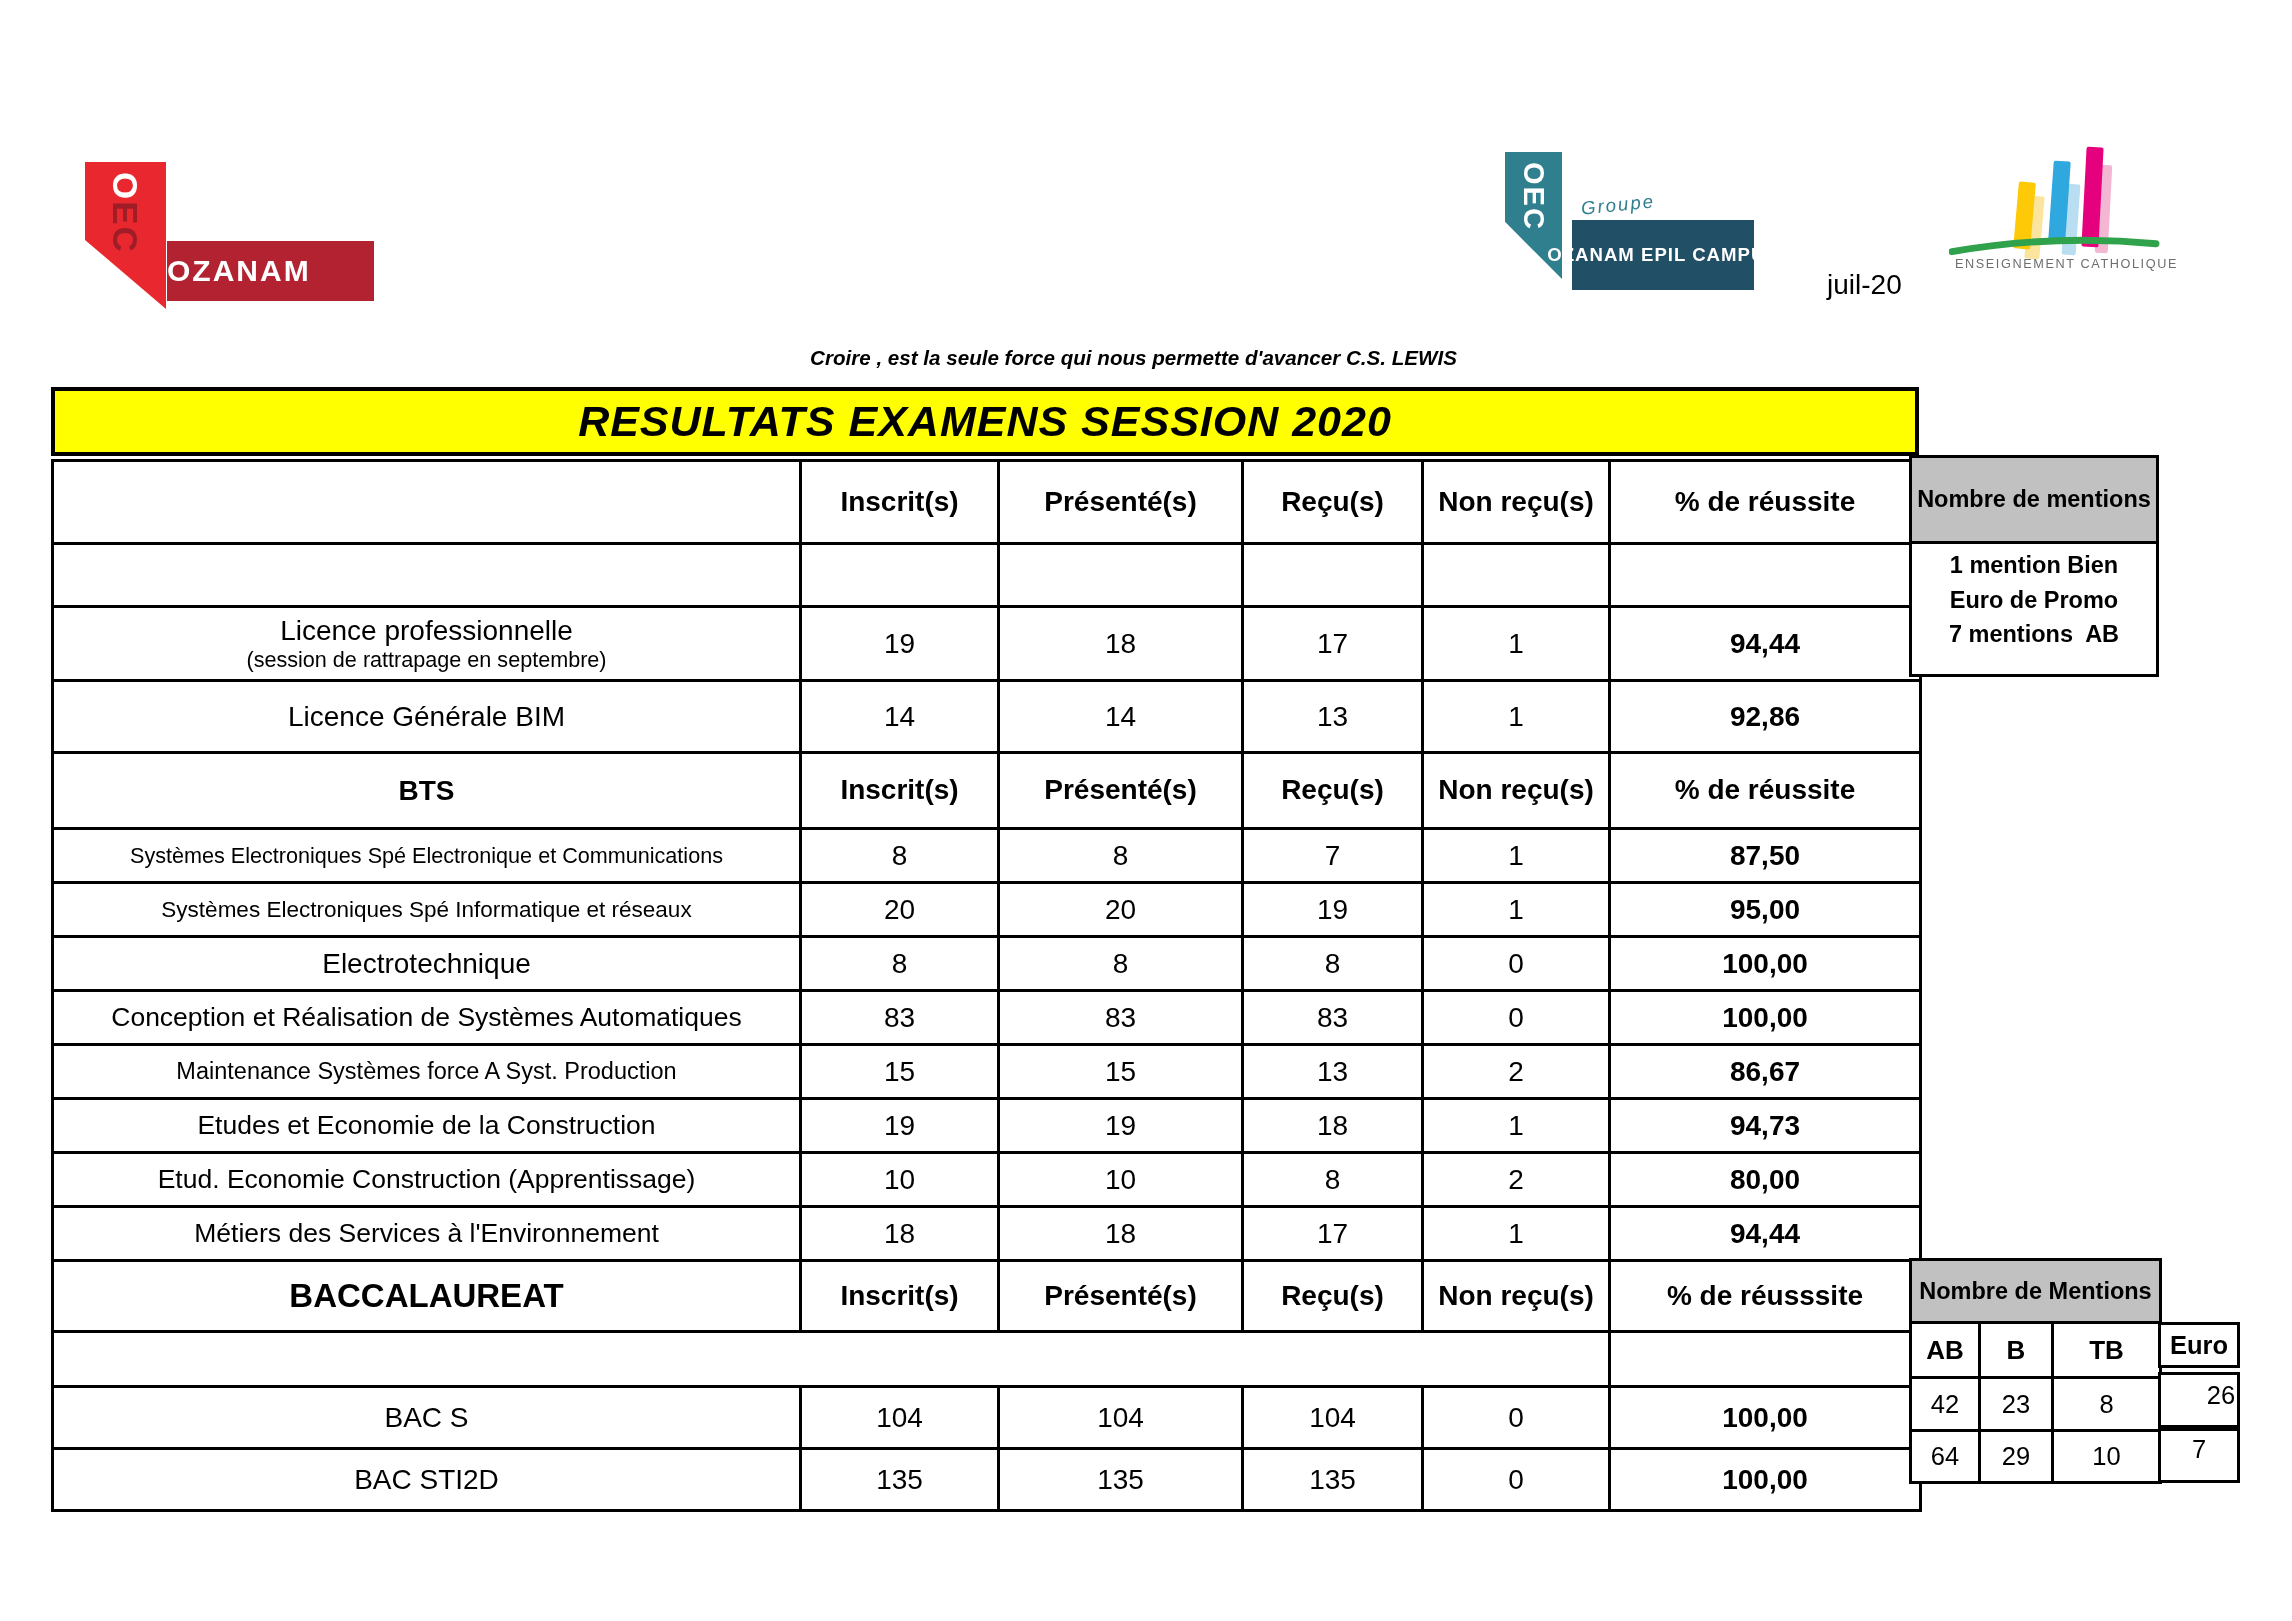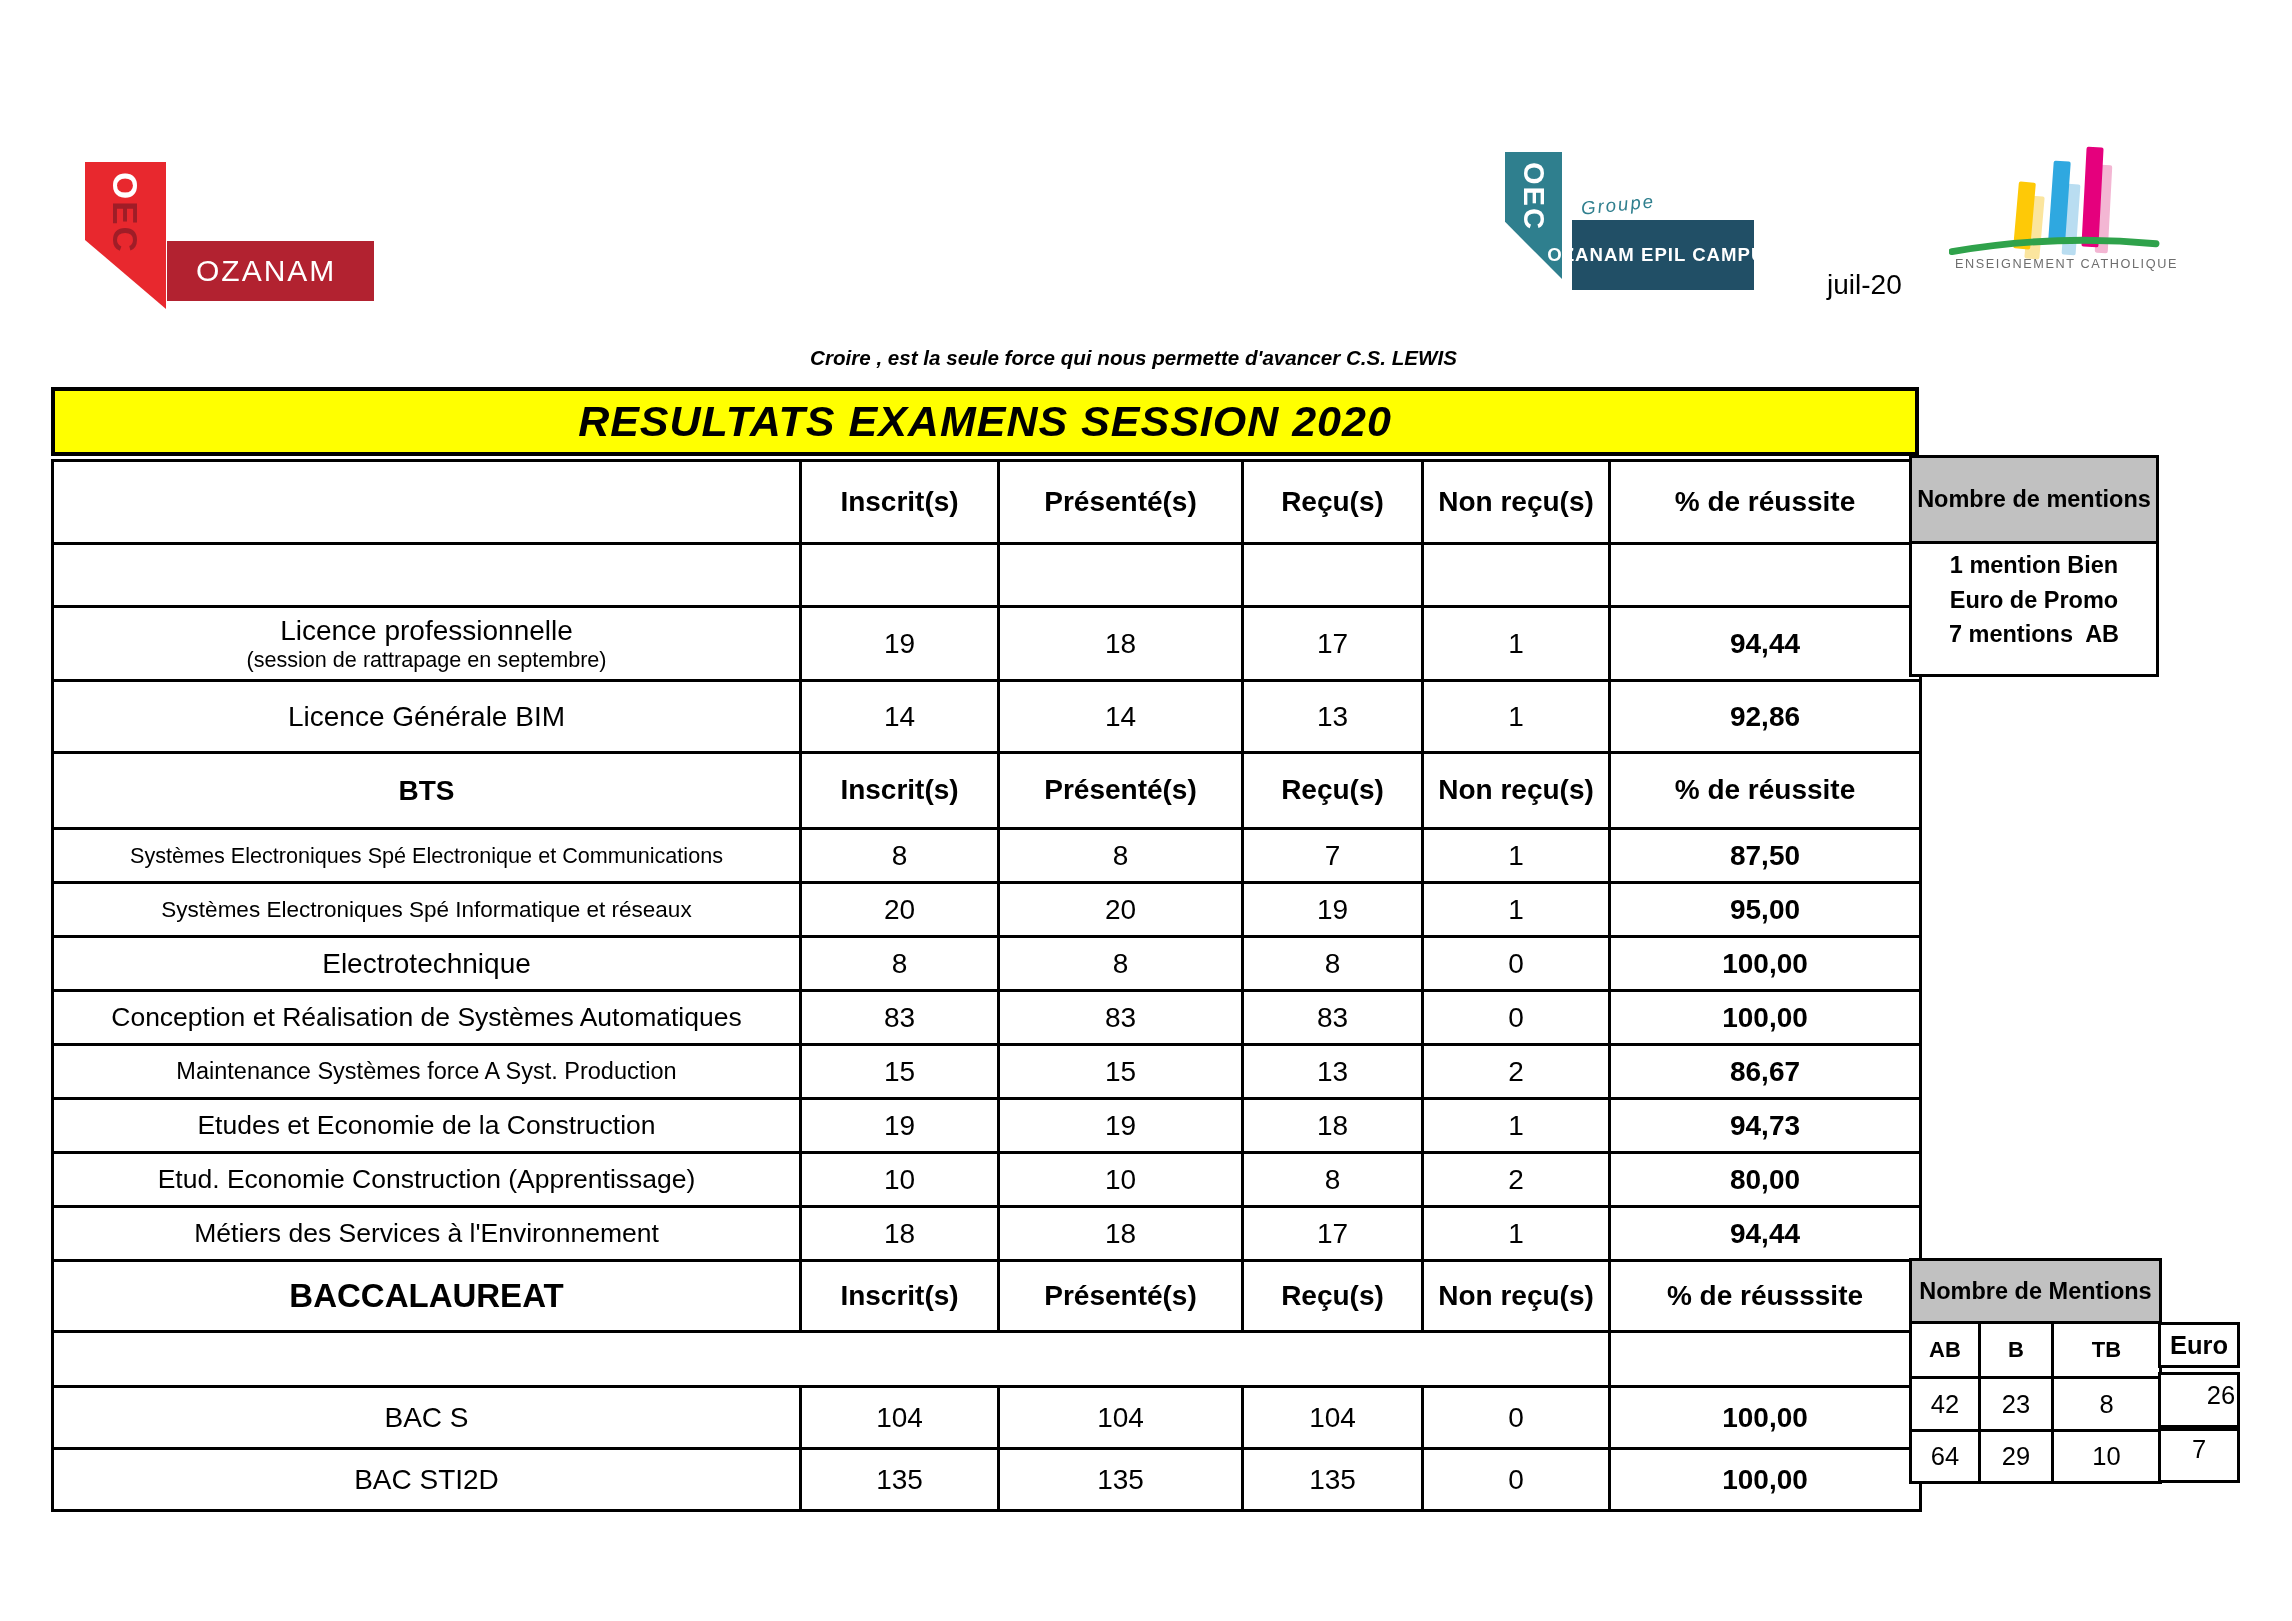--- a/index.html
+++ b/index.html
@@ -13,22 +13,22 @@
               clip-path:polygon(0 0,100% 0,100% 100%,0 53%);}
   .ribbon-teal{left:1505px;top:152px;width:57px;height:127px;background:#2f7f8e;
               clip-path:polygon(0 0,100% 0,100% 100%,0 55%);}
   .ribbon-letters{writing-mode:vertical-rl;text-orientation:mixed;font-weight:bold;
                   line-height:1;letter-spacing:2px;padding-top:9.8px;}
   .ribbon-red .ribbon-letters{font-size:35px;}
   .ribbon-teal .ribbon-letters{font-size:29px;}
   .ribbon-red .lt0{color:#ffffff;} .ribbon-red .lt1,.ribbon-red .lt2{color:#9f1d27;}
   .ribbon-teal .lt0,.ribbon-teal .lt1,.ribbon-teal .lt2{color:#ffffff;}
   .banner-red{position:absolute;left:167px;top:241px;width:207px;height:60px;background:#b22230;
-              display:flex;align-items:center;padding-left:29px;box-sizing:border-box;
-              color:#fff;font-weight:normal;font-size:30px;letter-spacing:2px;}
+              display:flex;align-items:center;box-sizing:border-box;
+              color:#fff;font-weight:bold;font-size:30px;letter-spacing:2px;}
   .script-groupe{position:absolute;left:1581px;top:194px;color:#2f7f8e;font-style:italic;
                  font-size:18.6px;transform:rotate(-6deg);letter-spacing:2px;}
   .banner-teal{position:absolute;left:1572px;top:220px;width:182px;height:70px;background:#214f66;
                display:flex;align-items:center;justify-content:center;color:#fff;font-weight:bold;
                font-size:18.6px;letter-spacing:1px;white-space:nowrap;}
   .date-label{position:absolute;left:1827px;top:269px;font-size:28px;}
 
   .ec-logo{position:absolute;left:1949px;top:145px;width:304px;height:132px;}
   .bar{position:absolute;border-radius:2px;}
   .bar-yellow-echo{left:78px;top:51px;width:14.7px;height:63px;background:#fbe59e;transform:rotate(5deg);}
@@ -63,21 +63,21 @@
                  border:3.9px solid #000;background:#fff;}
   .mentions-note .mn-head{height:86px;box-sizing:border-box;border-bottom:3.9px solid #000;background:#c1c1c1;
                  display:flex;align-items:center;justify-content:center;text-align:center;
                  font-weight:bold;font-size:23.5px;line-height:1.2;}
   .mentions-note .mn-line{font-weight:bold;font-size:23.5px;text-align:center;margin-top:7.8px;white-space:pre;}
 
   table.mentions{position:absolute;left:1909px;top:1258px;border-collapse:collapse;table-layout:fixed;}
   table.mentions td{border:3.9px solid #000;text-align:center;vertical-align:middle;background:#fff;
                     font-size:25.5px;padding:0;}
   table.mentions td.mgray{background:#c1c1c1;font-weight:bold;font-size:23.5px;}
-  table.mentions td.mcol{font-weight:bold;font-size:22px;}
+  table.mentions td.mcol{font-weight:bold;font-size:26px;}
   .euro-box{position:absolute;left:2158px;box-sizing:border-box;width:82px;border:3.9px solid #000;background:#fff;
             display:flex;align-items:flex-start;justify-content:center;font-size:25.5px;}
   .euro-head{top:1322px;height:46px;font-weight:bold;align-items:center !important;}
   .euro-v1{top:1372px;height:56px;padding-top:5.9px;padding-left:44px;}
   .euro-v2{top:1428px;height:55px;padding-top:3.9px;}
 </style>
 </head>
 <body>
 
 <div class="page">

